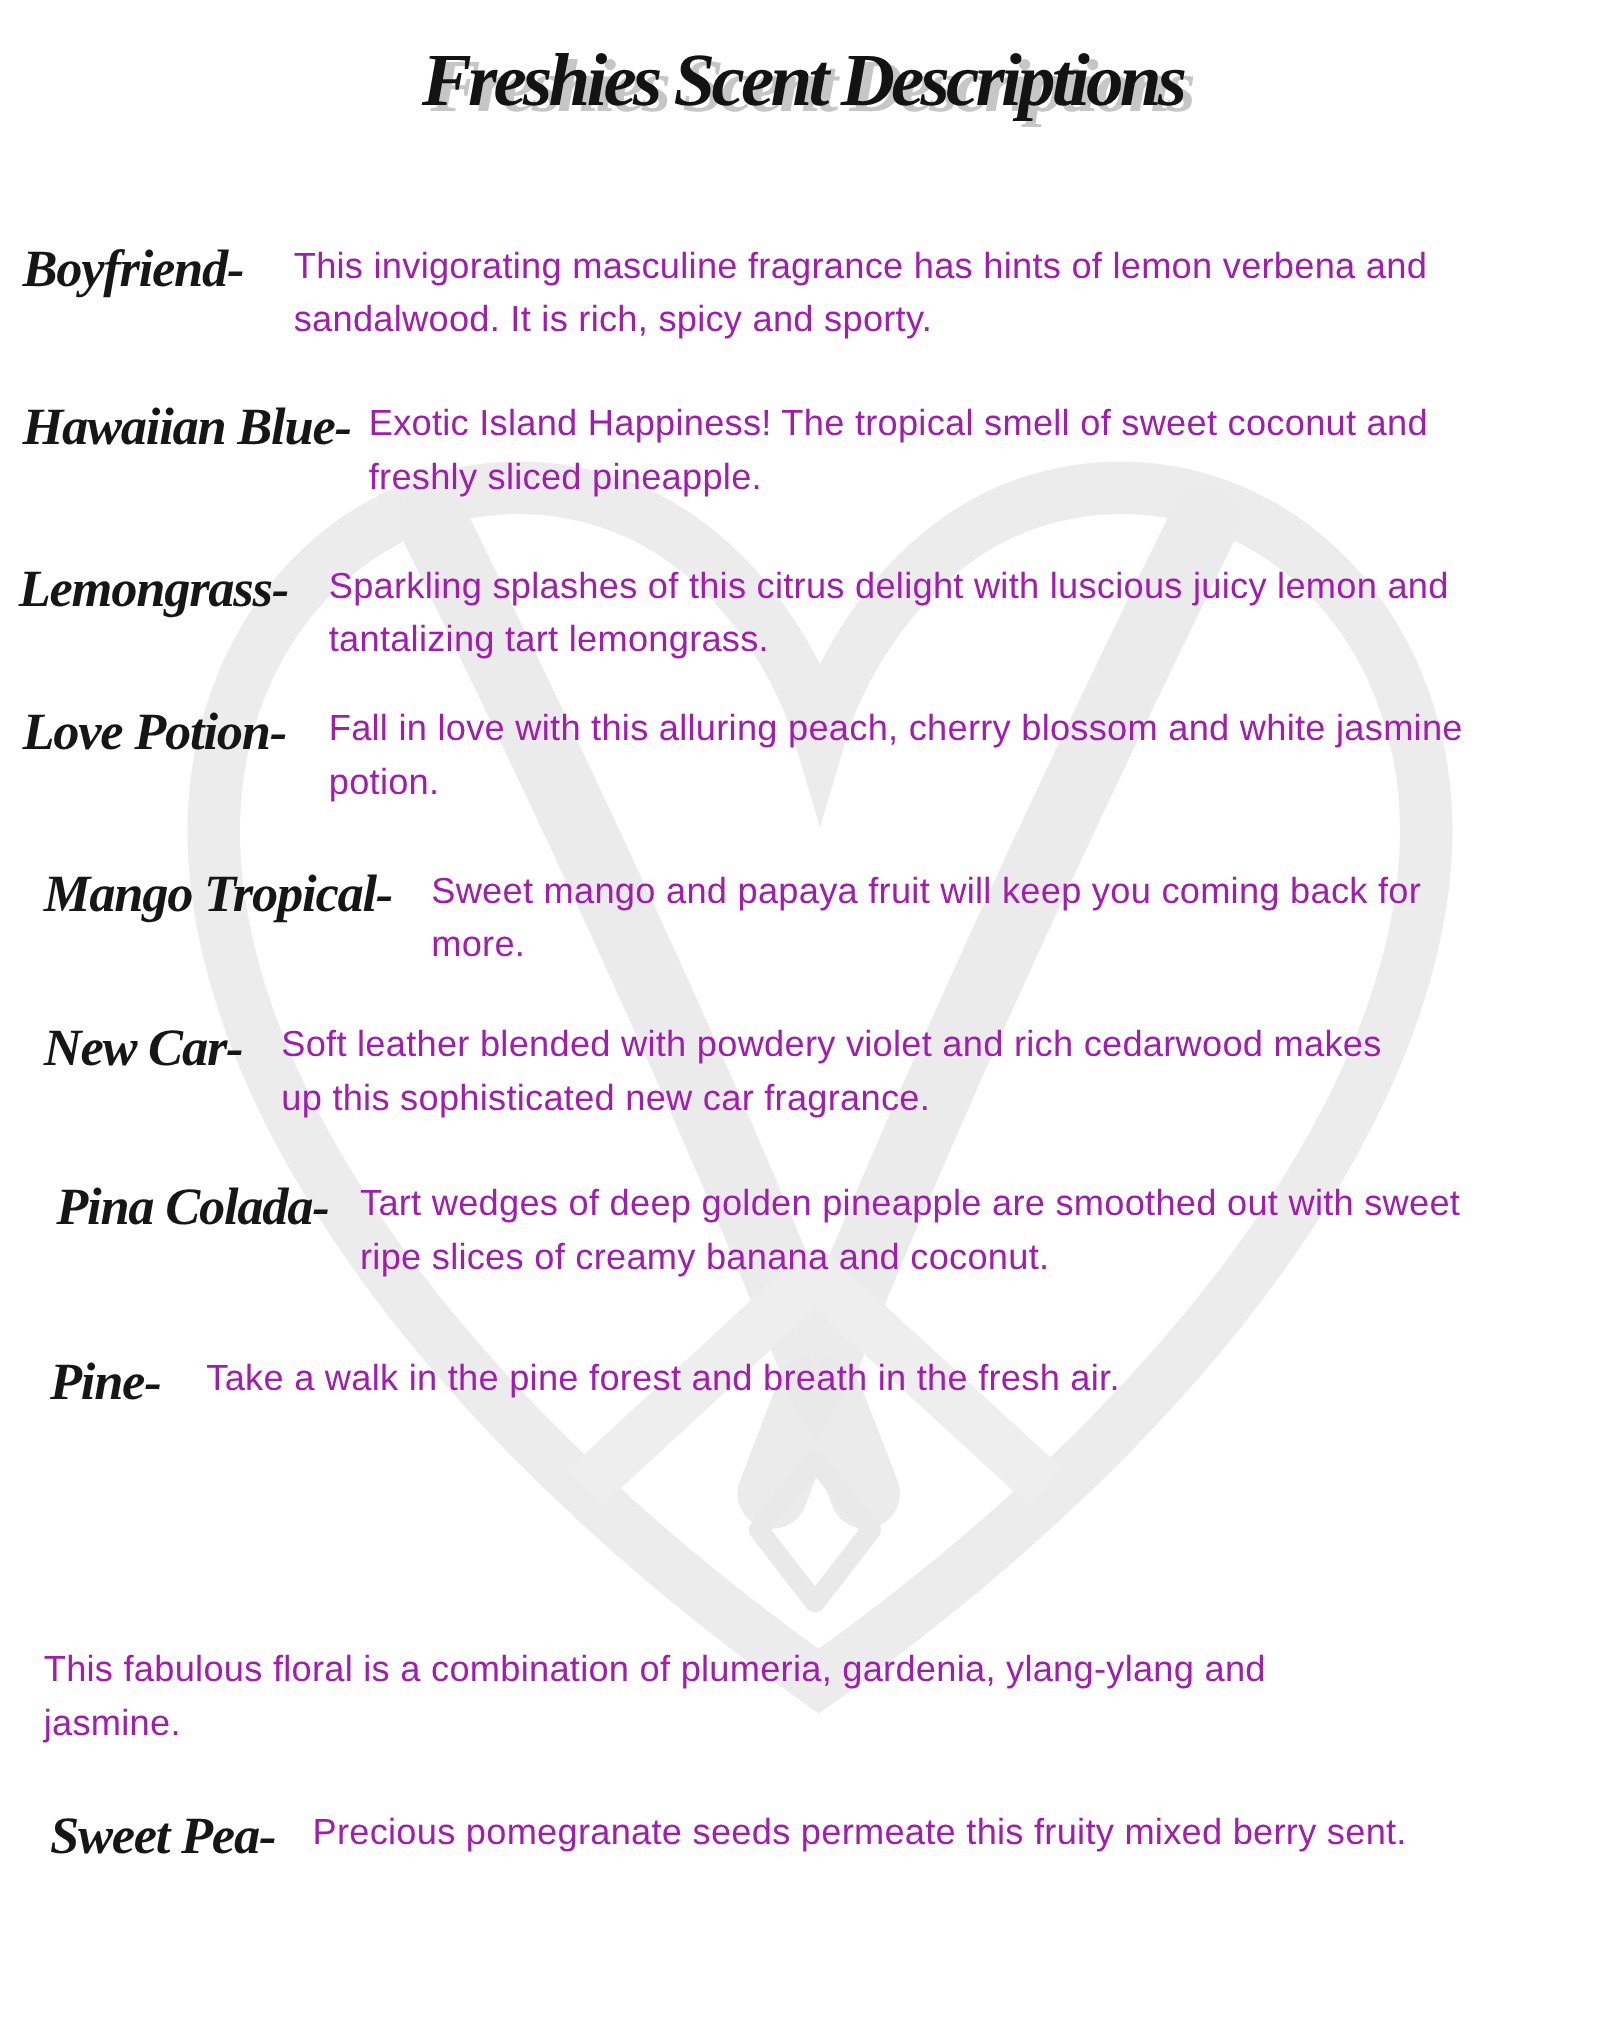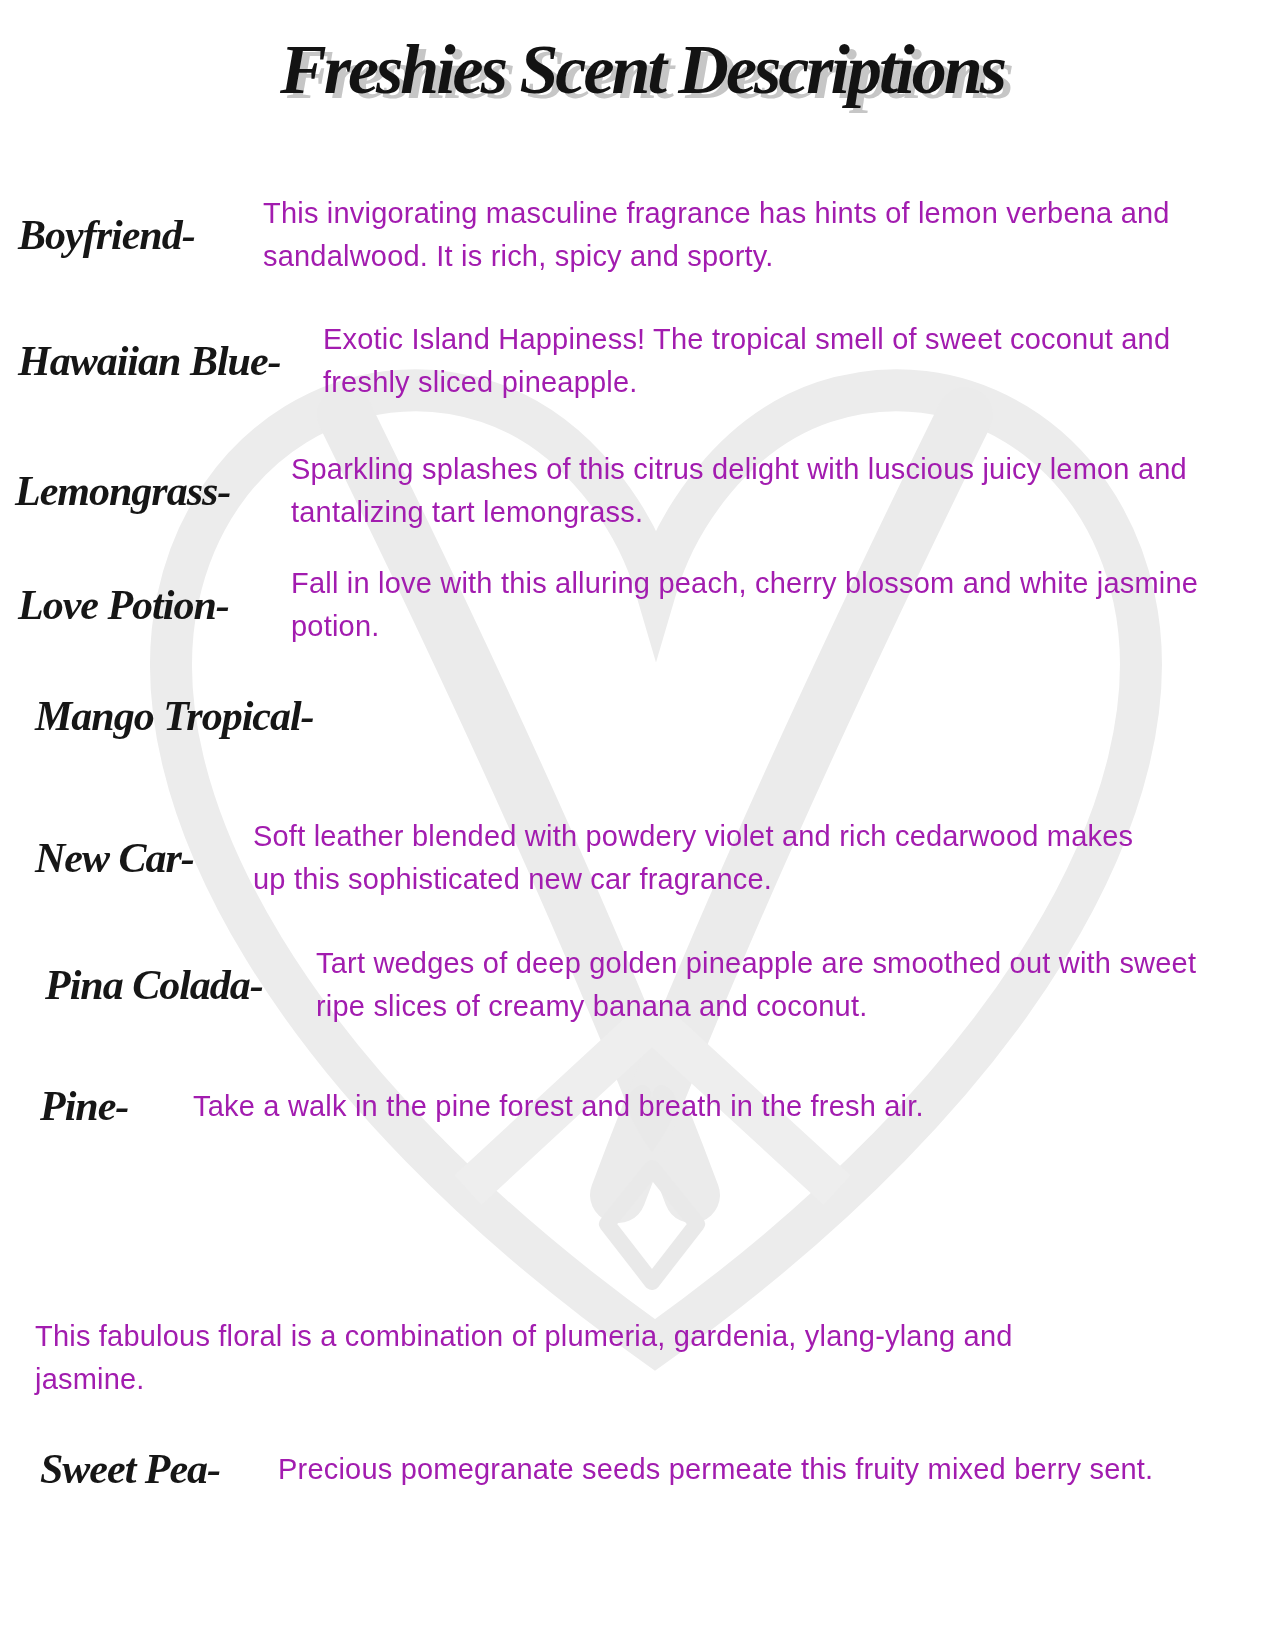--- a/index.html
+++ b/index.html
@@ -21,30 +21,28 @@
     pointer-events: none;
   }
   .content { position: absolute; left: 0; top: 0; width: 1284px; height: 1630px; z-index: 1; }
   .title {
     position: absolute;
     top: 30px; left: 0; width: 1284px;
     text-align: center;
     font-family: "Liberation Serif", serif;
     font-style: italic;
     font-weight: 700;
-    font-size: 70px;
+    font-size: 60px;
     letter-spacing: -3px;
     color: #131313;
     text-shadow: 7px 5px 0 #c6c6c6;
   }
   .row {
     position: absolute;
     display: flex;
-    align-items: center;
-    gap: 28px;
   }
   .scent-name {
     flex: none;
     font-family: "Liberation Serif", serif;
     font-style: italic;
     font-weight: 700;
     font-size: 42px;
     letter-spacing: -1px;
     color: #161616;
     white-space: nowrap;
@@ -97,20 +95,21 @@
       <div class="scent-desc" style="width:990px;">Sparkling splashes of this citrus delight with luscious juicy lemon and tantalizing tart lemongrass.</div>
     </div>
 
     <div class="row" style="top:562px; left:18px; width:1220px;">
       <div class="scent-name" style="width:245px;">Love Potion-</div>
       <div class="scent-desc" style="width:945px;">Fall in love with this alluring peach, cherry blossom and white jasmine potion.</div>
     </div>
 
     <div class="row" style="top:692px; left:35px; width:1200px;">
       <div class="scent-name" style="width:310px;">Mango Tropical-</div>
+      <div class="scent-desc" style="width:830px;">Sweet mango and papaya fruit will keep you coming back for more.</div>
     </div>
 
     <div class="row" style="top:815px; left:35px; width:1150px;">
       <div class="scent-name" style="width:190px;">New Car-</div>
       <div class="scent-desc" style="width:900px;">Soft leather blended with powdery violet and rich cedarwood makes up this sophisticated new car fragrance.</div>
     </div>
 
     <div class="row" style="top:942px; left:45px; width:1180px;">
       <div class="scent-name" style="width:243px;">Pina Colada-</div>
       <div class="scent-desc" style="width:890px;">Tart wedges of deep golden pineapple are smoothed out with sweet ripe slices of creamy banana and coconut.</div>

